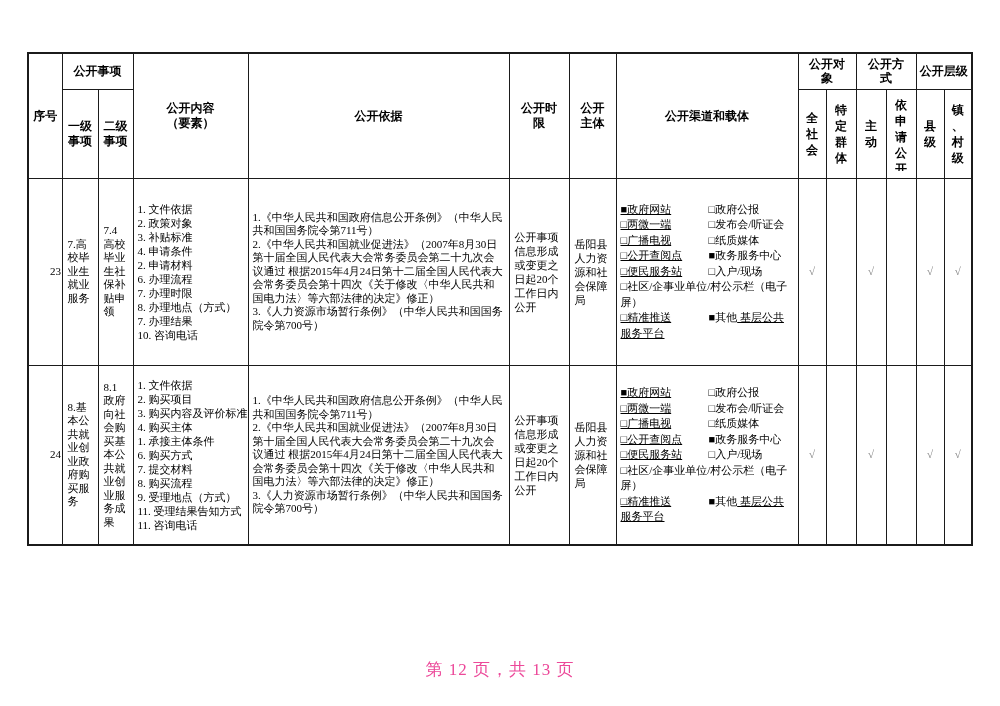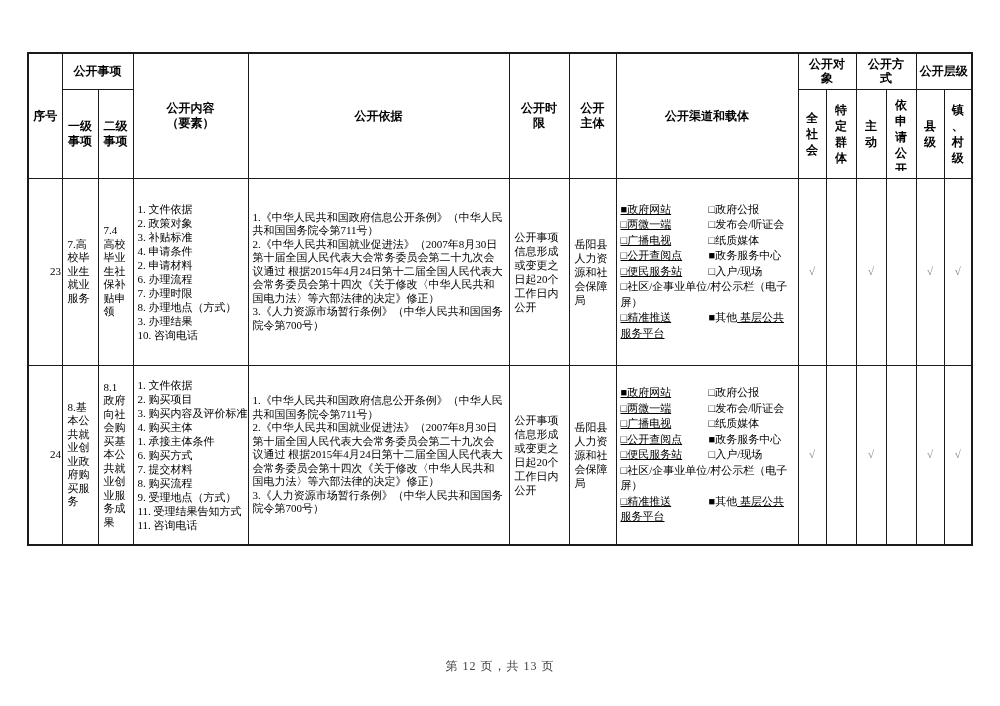--- a/index.html
+++ b/index.html
@@ -33,21 +33,21 @@
   td.lvl { padding:2px 5px; line-break:anywhere; word-break:break-all; line-height:13.5px; }
   .list div { line-height:14px; white-space:nowrap; }
   .basis div { line-height:13.5px; text-align:left; }
   td.timelimit, td.subject { line-height:14px; padding:2px 5px; }
   .ch { line-height:15.5px; }
   .chl { display:inline-block; width:88px;text-decoration:underline; }
   .chu { text-decoration:underline; }
   td.chk { text-align:center; font-size:11px; color:#7d7d7d; }
   .footer {
     position:absolute; left:0; top:658px; width:1000px;
-    text-align:center; font-size:12px; color:#404040; letter-spacing:1px;
+    text-align:center; font-size:17px; color:#ec4899; letter-spacing:1px;
   }
 </style>
 </head>
 <body>
 
 <table class="doc">
   <colgroup>
     <col style="width:34px">
       <col style="width:36px">
       <col style="width:35px">
@@ -103,21 +103,21 @@
     <td>
           <div class="list">
             <div>1. 文件依据</div>
             <div>2. 政策对象</div>
             <div>3. 补贴标准</div>
             <div>4. 申请条件</div>
             <div>2. 申请材料</div>
             <div>6. 办理流程</div>
             <div>7. 办理时限</div>
             <div>8. 办理地点（方式）</div>
-            <div>3. 办理结果</div>
+            <div>7. 办理结果</div>
             <div>10. 咨询电话</div>
           </div>
         </td>
     <td>
           <div class="basis">
             <div>1.《中华人民共和国政府信息公开条例》（中华人民共和国国务院令第711号）</div>
             <div>2.《中华人民共和国就业促进法》（2007年8月30日第十届全国人民代表大会常务委员会第二十九次会议通过 根据2015年4月24日第十二届全国人民代表大会常务委员会第十四次《关于修改〈中华人民共和国电力法〉等六部法律的决定》修正）</div>
             <div>3.《人力资源市场暂行条例》（中华人民共和国国务院令第700号）</div>
           </div>
         </td>

